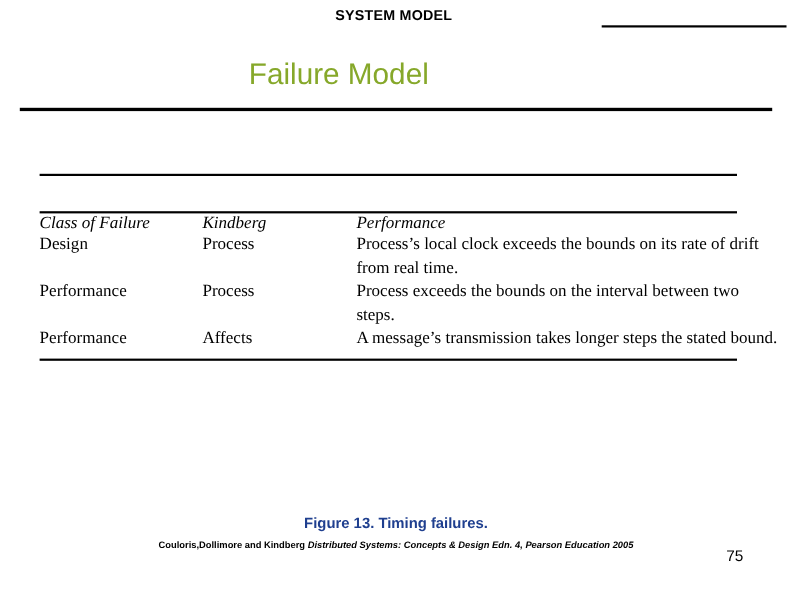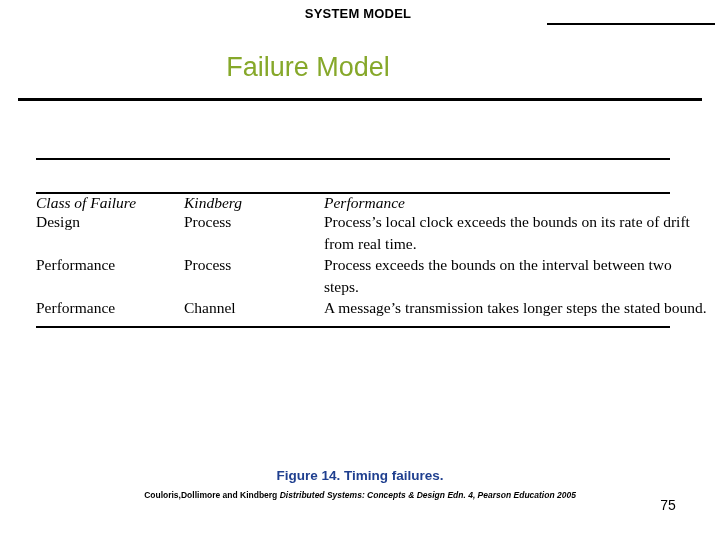--- a/index.html
+++ b/index.html
@@ -186,28 +186,28 @@
           <td class="col-affects cell-pad">Process</td>
           <td class="col-desc cell-pad">Process’s local clock exceeds the bounds on its rate of drift from real time.</td>
         </tr>
         <tr class="body-row">
           <td class="col-class">Performance</td>
           <td class="col-affects">Process</td>
           <td class="col-desc">Process exceeds the bounds on the interval between two steps.</td>
         </tr>
         <tr class="body-row">
           <td class="col-class">Performance</td>
-          <td class="col-affects">Channel</td>
+          <td class="col-affects">Affects</td>
           <td class="col-desc">A message’s transmission takes longer steps the stated bound.</td>
         </tr>
       </tbody>
     </table>
   </div>
 
-  <div class="figure-caption">Figure 14. Timing failures.</div>
+  <div class="figure-caption">Figure 13. Timing failures.</div>
 
   <div class="credit">
     <span>Couloris,Dollimore and Kindberg</span>
     <span class="ital">Distributed Systems: Concepts &amp; Design</span>
     <span class="ital">Edn. 4</span><span class="ital">, Pearson Education 2005</span>
   </div>
 
   <div class="page-number">75</div>
 
 </div>

